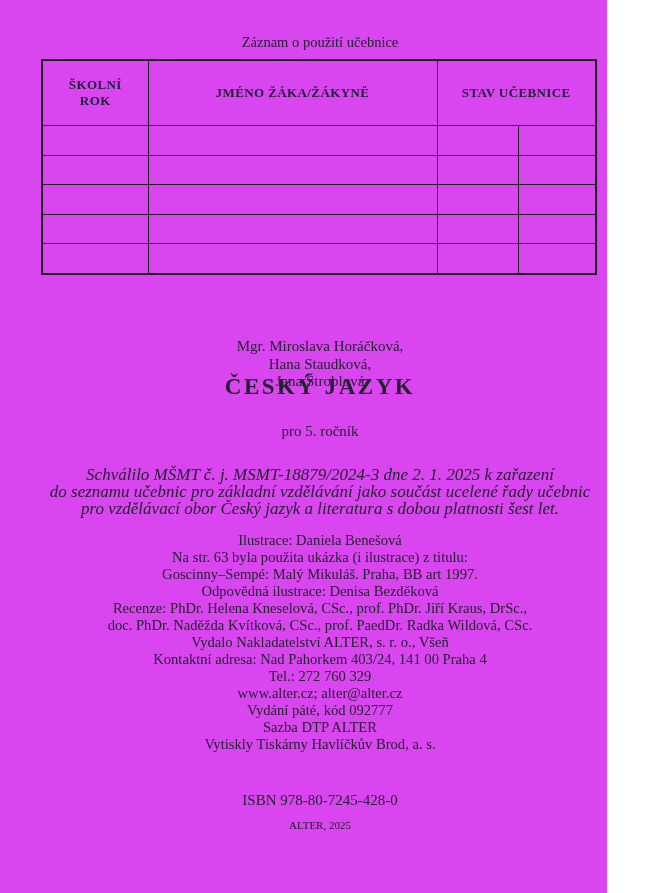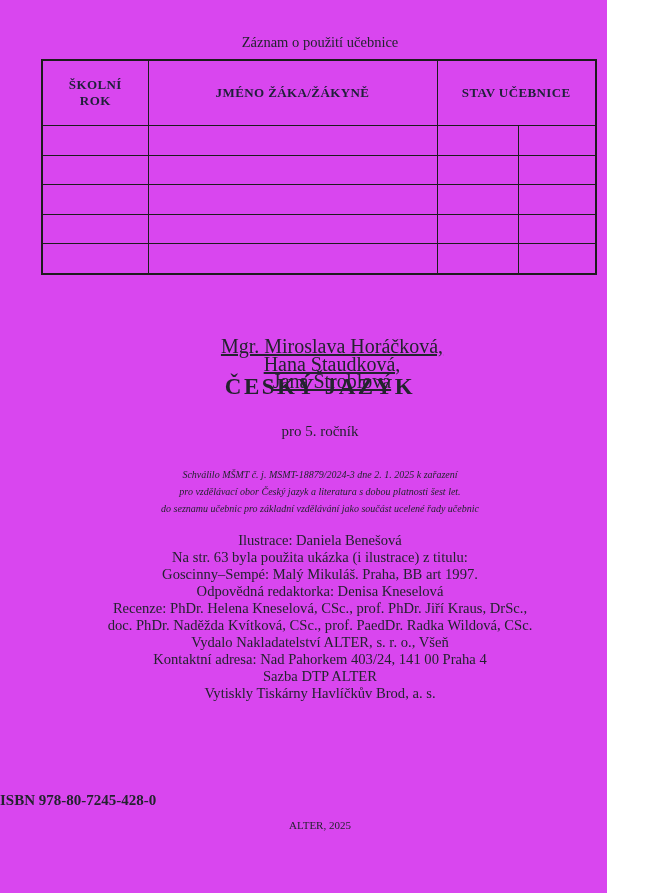--- a/index.html
+++ b/index.html
@@ -48,26 +48,25 @@
     color: #20203a;
     padding: 16px;
   }
   table.usage td {
     height: 28.5px;
     padding: 0;
   }
   .authors {
     position: absolute;
     top: 338px;
-    left: 12px;
-    width: 640px;
-    text-align: center;
-    font-size: 20px;
+    left: 0;
+    width: 640px;
+    text-align: center;
+    font-size: 15px;
     line-height: 17.5px;
-    text-decoration: underline;
   }
   .book-title {
     position: absolute;
     top: 374px;
     left: 0;
     width: 640px;
     text-align: center;
     font-size: 23px;
     font-weight: bold;
     letter-spacing: 2.5px;
@@ -80,40 +79,39 @@
     text-align: center;
     font-size: 15px;
   }
   .approval {
     position: absolute;
     top: 466px;
     left: 0;
     width: 640px;
     text-align: center;
     font-style: italic;
-    font-size: 10px;
+    font-size: 17px;
     line-height: 17px;
   }
   .credits {
     position: absolute;
     top: 532px;
     left: 0;
     width: 640px;
     text-align: center;
     font-size: 14.6px;
     line-height: 17px;
   }
   .isbn {
     position: absolute;
     top: 792px;
     left: 0;
     width: 640px;
-    text-align: left;
+    text-align: center;
     font-size: 15px;
-    font-weight: bold;
   }
   .publisher-year {
     position: absolute;
     top: 819px;
     left: 0;
     width: 640px;
     text-align: center;
     font-size: 11px;
   }
 </style>
@@ -176,33 +174,36 @@
     <div>Mgr. Miroslava Horáčková,</div>
     <div>Hana Staudková,</div>
     <div>Jana Štroblová</div>
   </div>
 
   <div class="book-title">ČESKÝ JAZYK</div>
   <div class="book-subtitle">pro 5. ročník</div>
 
   <div class="approval">
     <div>Schválilo MŠMT č. j. MSMT-18879/2024-3 dne 2. 1. 2025 k zařazení</div>
+    <div>do seznamu učebnic pro základní vzdělávání jako součást ucelené řady učebnic</div>
     <div>pro vzdělávací obor Český jazyk a literatura s dobou platnosti šest let.</div>
-    <div>do seznamu učebnic pro základní vzdělávání jako součást ucelené řady učebnic</div>
   </div>
 
   <div class="credits">
     <div>Ilustrace: Daniela Benešová</div>
     <div>Na str. 63 byla použita ukázka (i ilustrace) z titulu:</div>
     <div>Goscinny–Sempé: Malý Mikuláš. Praha, BB art 1997.</div>
-    <div>Odpovědná redaktorka: Denisa Kneselová</div>
+    <div>Odpovědná ilustrace: Denisa Bezděková</div>
     <div>Recenze: PhDr. Helena Kneselová, CSc., prof. PhDr. Jiří Kraus, DrSc.,</div>
     <div>doc. PhDr. Naděžda Kvítková, CSc., prof. PaedDr. Radka Wildová, CSc.</div>
     <div>Vydalo Nakladatelství ALTER, s. r. o., Všeň</div>
     <div>Kontaktní adresa: Nad Pahorkem 403/24, 141 00 Praha 4</div>
+    <div>Tel.: 272 760 329</div>
+    <div>www.alter.cz; alter@alter.cz</div>
+    <div>Vydání páté, kód 092777</div>
     <div>Sazba DTP ALTER</div>
     <div>Vytiskly Tiskárny Havlíčkův Brod, a. s.</div>
   </div>
 
   <div class="isbn">ISBN 978-80-7245-428-0</div>
   <div class="publisher-year">ALTER, 2025</div>
 
 </div>
 
 </body></html>

